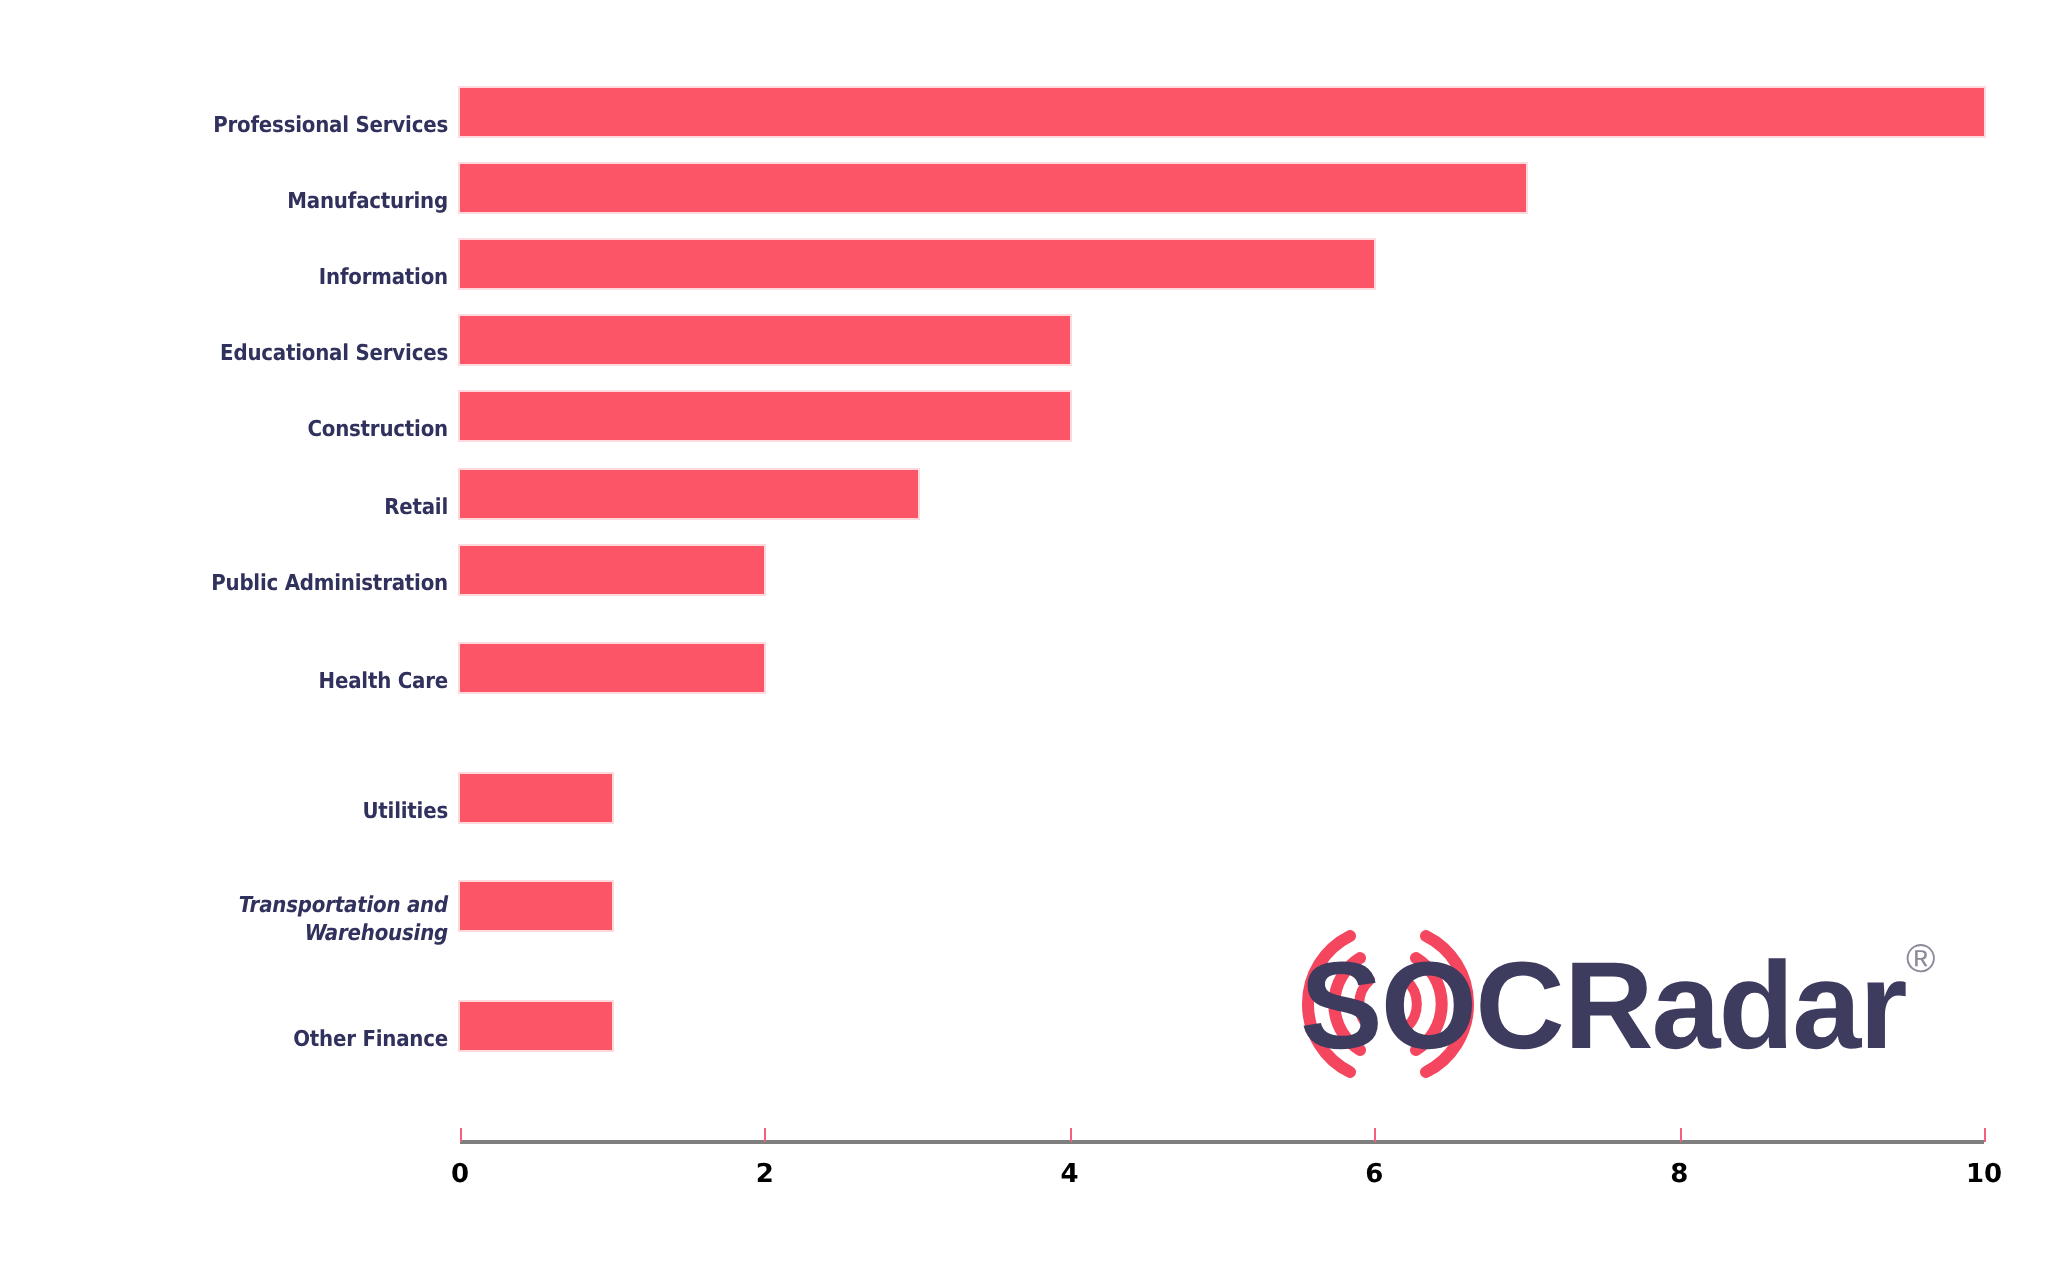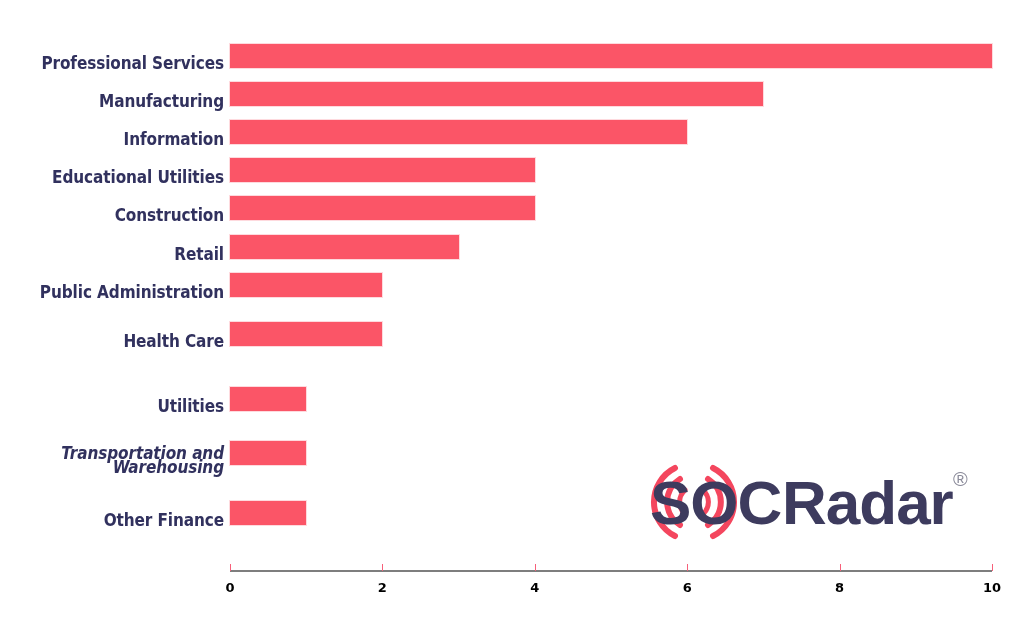--- a/index.html
+++ b/index.html
@@ -49,21 +49,21 @@
     box-shadow: 0 0 0 1px rgba(251,85,103,0.22);
   }
 
   .row-label {
     position: absolute;
     right: 100%;
     top: 0;
     width: 200px;
     margin-right: 6px;
     text-align: right;
-    font-size: 17px;
+    font-size: 11px;
     font-weight: bold;
     color: #31315e;
     line-height: 14.5px;
     letter-spacing: -0.1px;
     font-family: "DejaVu Sans Condensed", "Liberation Sans", sans-serif;
     font-stretch: condensed;
     white-space: pre-line;
   }
 
   
@@ -118,21 +118,21 @@
       </div>
       <div class="bar-row" style="top: 38.1px;">
         <div class="row-label" style="top: 12px;">Manufacturing</div>
         <div class="bar" title="Manufacturing: 7" style="width: 533.4px; background: rgb(251, 85, 103);"></div>
       </div>
       <div class="bar-row" style="top: 76.2px;">
         <div class="row-label" style="top: 12px;">Information</div>
         <div class="bar" title="Information: 6" style="width: 457.2px; background: rgb(251, 85, 103);"></div>
       </div>
       <div class="bar-row" style="top: 114.3px;">
-        <div class="row-label" style="top: 12px;">Educational Utilities</div>
+        <div class="row-label" style="top: 12px;">Educational Services</div>
         <div class="bar" title="Educational Services: 4" style="width: 304.8px; background: rgb(251, 85, 103);"></div>
       </div>
       <div class="bar-row" style="top: 152.4px;">
         <div class="row-label" style="top: 12px;">Construction</div>
         <div class="bar" title="Construction: 4" style="width: 304.8px; background: rgb(251, 85, 103);"></div>
       </div>
       <div class="bar-row" style="top: 190.5px;">
         <div class="row-label" style="top: 12px;">Retail</div>
         <div class="bar" title="Retail: 3" style="width: 228.6px; background: rgb(251, 85, 103);"></div>
       </div>

